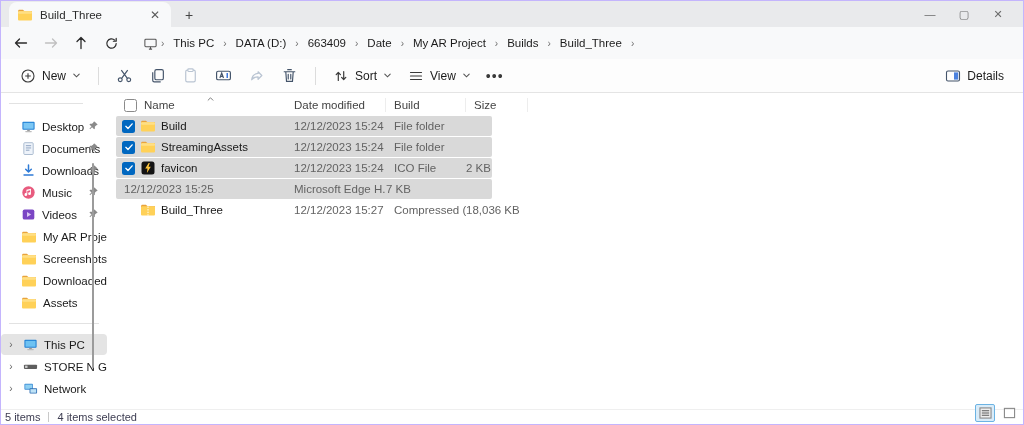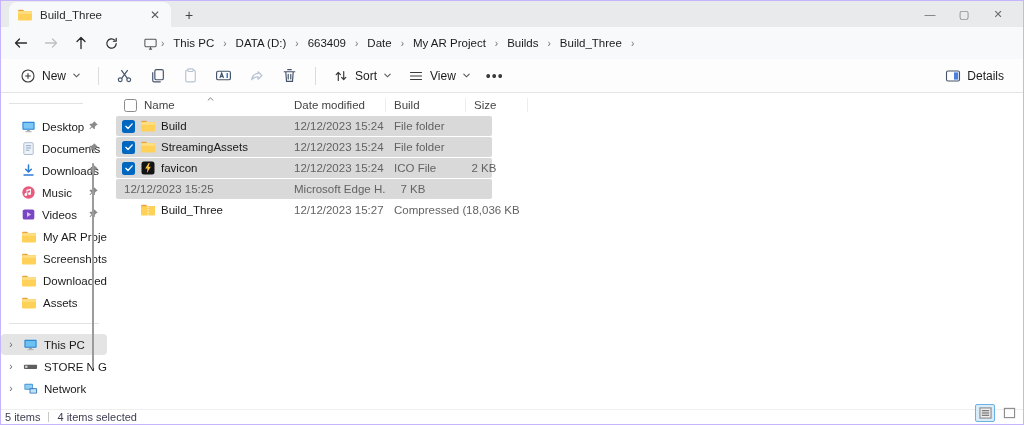--- a/index.html
+++ b/index.html
@@ -54,21 +54,21 @@
   .main { flex:1; position:relative; padding:2px 0 0 3px; }
   .flist { width:376px; }
   .fhead { display:grid; grid-template-columns:170px 100px 80px 62px; height:20px; align-items:center; font-size:11.5px; color:#444; position:relative; }
   .fhead .hcell { padding-left:8px; border-right:1px solid #ededed; height:14px; line-height:14px; }
   .fhead .namecell { display:flex; align-items:center; gap:7px; padding-left:8px; }
   .sortcaret { position:absolute; left:90px; top:-2px; }
   .frow { display:grid; grid-template-columns:170px 100px 80px 62px; height:20px; margin-top:1px; align-items:center; font-size:11.5px; border-radius:2px; }
   .frow.sel { background:#d9d9d9; }
   .fname { display:flex; align-items:center; gap:5px; padding-left:6px; color:#191919; white-space:nowrap; overflow:hidden; }
   .fdate, .ftype { color:#636363; padding-left:8px; white-space:nowrap; overflow:hidden; }
-  .fsize { color:#636363; text-align:center; padding-right:26px; white-space:nowrap; }
+  .fsize { color:#636363; text-align:left; padding-right:26px; white-space:nowrap; }
   .cb { width:13px; height:13px; border-radius:2.5px; flex-shrink:0; }
   .cb.on { background:#0067c0; display:flex; align-items:center; justify-content:center; }
   .cb.off { background:#fff; border:1px solid #8a8a8a; }
   .cb.none { visibility:hidden; }
 
   .annotation { position:absolute; left:104px; top:163px; font-size:11.5px; line-height:13.5px; font-weight:bold; }
 
   
   .statusbar { height:15px; flex-shrink:0; display:flex; align-items:center; padding:0 4px; font-size:11px; color:#3d3d52; border-top:1px solid #efefef; position:relative; }
   .st-sep { width:1px; height:10px; background:#c9c9c9; margin:0 8px; }

